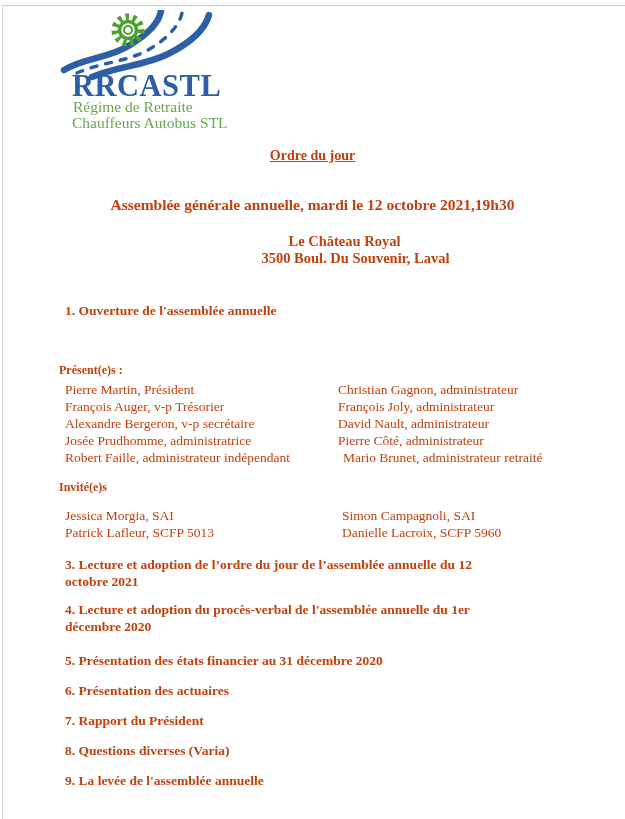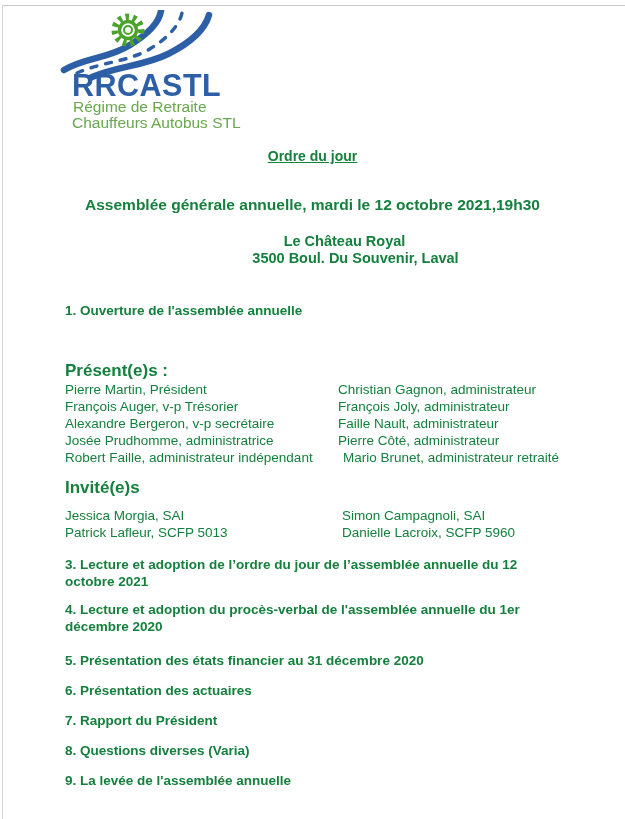--- a/index.html
+++ b/index.html
@@ -1,40 +1,40 @@
 <!DOCTYPE html>
 <html><head>
 <meta charset="utf-8">
 <style>
   html,body { margin:0; padding:0; background:#ffffff; }
   .page {
     position:relative;
     width:625px; height:819px;
     background:#ffffff;
-    font-family:Liberation Sans, sans-serif;
-    color:#15803d;
+    font-family:Liberation Serif, serif;
+    color:#c2410c;
     overflow:hidden;
   }
   .edge-top { position:absolute; left:2px; top:5px; width:623px; height:1px; background:#c9c9c9; }
   .edge-left { position:absolute; left:2px; top:5px; width:1px; height:814px; background:#d4d4d4; }
 
   .logo { position:absolute; left:60px; top:10px; width:182px; height:124px; }
 
   .center { position:absolute; left:0; width:625px; text-align:center; font-weight:bold; }
   .heading { top:148px; font-size:14px; text-decoration:underline; }
   .title   { top:196px; font-size:15.5px; }
   .venue1  { top:233px; font-size:14.5px;padding-left:32px; }
   .venue2  { top:250px; font-size:14.5px;margin-left:43px; }
 
   .item {
     position:absolute; left:65px; width:510px;
     font-size:13.5px; font-weight:bold; line-height:17px;
     white-space:pre-line;
   }
-  .label { position:absolute; left:65px; font-size:17px; font-weight:bold; line-height:17px; }
+  .label { position:absolute; left:59px; font-size:12px; font-weight:bold; line-height:17px; }
   .name  { position:absolute; font-size:13.5px; line-height:17px; white-space:nowrap;text-align:center; }
   .colL  { left:65px; }
   .colR  { left:338px; }
   .colRi { left:342px; }
 </style>
 </head>
 <body>
 
 <div class="page">
   <div class="edge-top"></div>
@@ -70,21 +70,21 @@
   <div class="label" style="top:362px">Présent(e)s :</div>
 
   <div class="name colL" style="top:381px">Pierre Martin, Président</div>
   <div class="name colL" style="top:398px">François Auger, v-p Trésorier</div>
   <div class="name colL" style="top:415px">Alexandre Bergeron, v-p secrétaire</div>
   <div class="name colL" style="top:432px">Josée Prudhomme, administratrice</div>
   <div class="name colL" style="top:449px">Robert Faille, administrateur indépendant</div>
 
   <div class="name colR" style="top:381px">Christian Gagnon, administrateur</div>
   <div class="name colR" style="top:398px">François Joly, administrateur</div>
-  <div class="name colR" style="top:415px">Faille Nault, administrateur</div>
+  <div class="name colR" style="top:415px">David Nault, administrateur</div>
   <div class="name colR" style="top:432px">Pierre Côté, administrateur</div>
   <div class="name" style="top:449px; left:343px">Mario Brunet, administrateur retraité</div>
 
   <div class="label" style="top:479px">Invité(e)s</div>
 
   <div class="name colL" style="top:507px">Jessica Morgia, SAI</div>
   <div class="name colL" style="top:524px">Patrick Lafleur, SCFP 5013</div>
   <div class="name colRi" style="top:507px">Simon Campagnoli, SAI</div>
   <div class="name colRi" style="top:524px">Danielle Lacroix, SCFP 5960</div>
 

